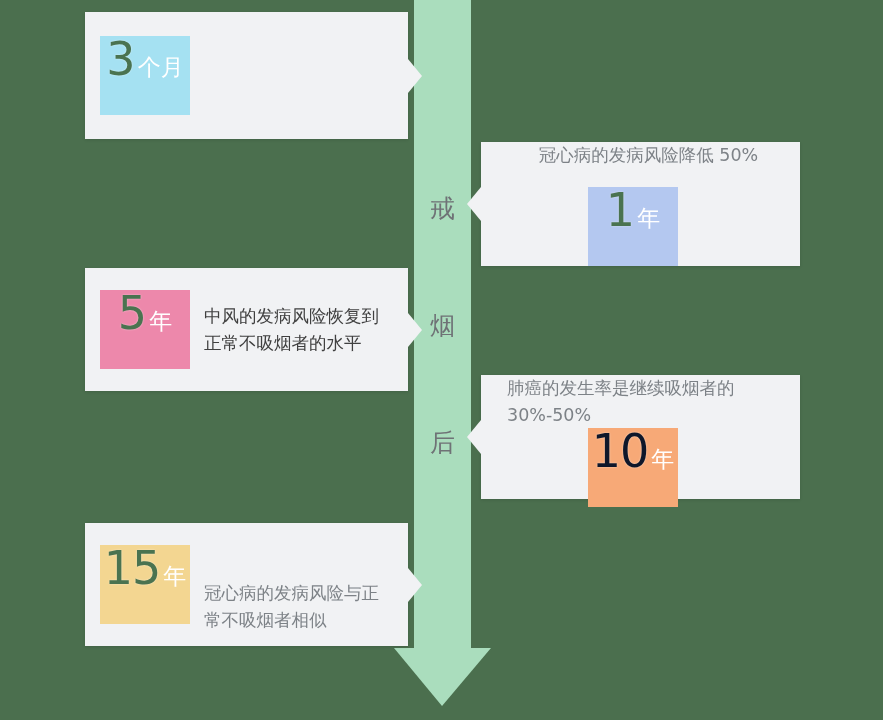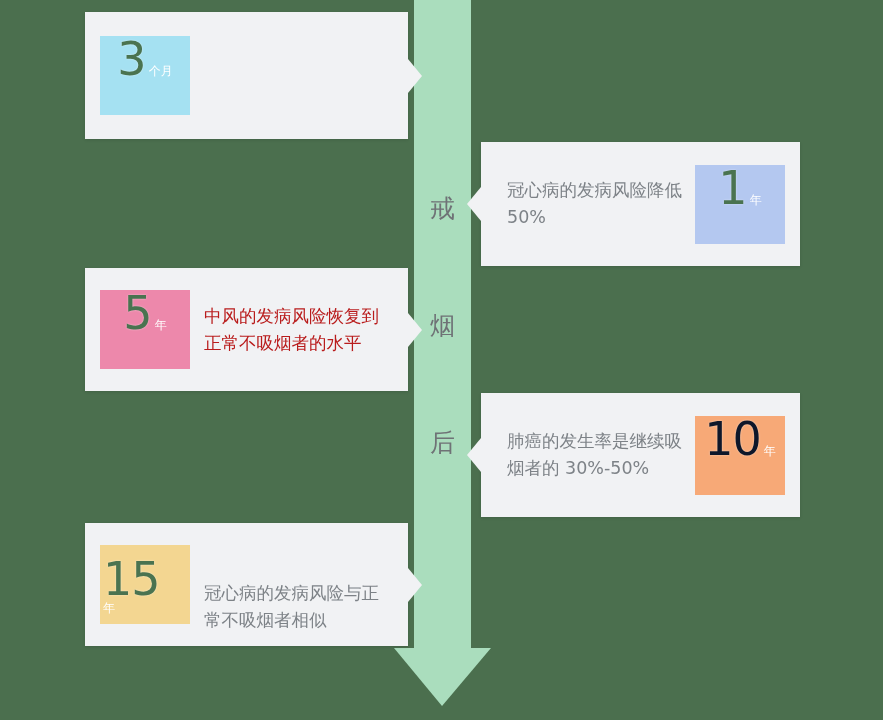--- a/index.html
+++ b/index.html
@@ -44,21 +44,21 @@
   
   .card{
     position:absolute;
     background:#f1f2f4;
     box-sizing:border-box;
     display:flex;
     align-items:center;
     box-shadow:0 1px 3px rgba(0,0,0,.12);
   }
   .card.left{ left:85px; width:323px; }
-  .card.right{ left:481px; width:319px; justify-content:space-between; }
+  .card.right{ left:481px; width:319px; justify-content:space-between;flex-direction:column; }
 
   
   .notch{
     position:absolute;
     width:0;height:0;
   }
   .notch.right-point{   
     left:323px; top:50%; margin-top:-17px;
     border-top:17px solid transparent;
     border-bottom:17px solid transparent;
@@ -80,21 +80,21 @@
     line-height:1;
   }
   .swatch .num{
     font-size:46px;
     color:#4a7350;
     font-family:"DejaVu Sans",sans-serif;
     letter-spacing:-1px;
     text-shadow:0 0 2px rgba(255,255,255,.55);
   }
   .swatch .unit{
-    font-size:12px;
+    font-size:23px;
     color:#ffffff;
     margin-left:3px;
     font-family:"DejaVu Sans",sans-serif;
   }
   .desc{
     flex:1 1 auto;
     font-size:17.5px;
     line-height:1.52;
     color:#7d8287;
     font-family:"DejaVu Sans",sans-serif;
@@ -132,35 +132,35 @@
       <span class="unit" style="color: rgb(255, 255, 255);">年</span>
     </div>
     <div class="notch left-point" style="border-right-color: rgb(241, 242, 244);"></div>
   </div>
 
   <div class="card left" style="top: 268px; height: 123px; background: rgb(241, 242, 244);">
     <div class="swatch" style="background: rgb(237, 136, 171);">
       <span class="num" style="color: rgb(74, 115, 80);">5</span>
       <span class="unit" style="color: rgb(255, 255, 255);">年</span>
     </div>
-    <div class="desc" style="color: #b91c1c;">中风的发病风险恢复到正常不吸烟者的水平</div>
+    <div class="desc" style="color: #404040;">中风的发病风险恢复到正常不吸烟者的水平</div>
     <div class="notch right-point" style="border-left-color: rgb(241, 242, 244);"></div>
   </div>
 
-  <div class="card right" style="top: 393px; height: 124px; background: rgb(241, 242, 244);">
+  <div class="card right" style="top: 375px; height: 124px; background: rgb(241, 242, 244);">
     <div class="desc" style="color: rgb(125, 130, 135);">肺癌的发生率是继续吸烟者的 30%-50%</div>
     <div class="swatch" style="background: rgb(247, 169, 119);">
       <span class="num" style="color: #0f172a;">10</span>
       <span class="unit" style="color: rgb(255, 255, 255);">年</span>
     </div>
     <div class="notch left-point" style="border-right-color: rgb(241, 242, 244);"></div>
   </div>
 
   <div class="card left" style="top: 523px; height: 123px; background: rgb(241, 242, 244);">
-    <div class="swatch" style="background: rgb(243, 214, 145); flex-direction: column;">
+    <div class="swatch" style="background: rgb(243, 214, 145);">
       <span class="num" style="color: rgb(74, 115, 80);">15</span>
       <span class="unit" style="color: rgb(255, 255, 255);">年</span>
     </div>
     <div class="desc" style="color: rgb(125, 130, 135); margin-top: 44px;">冠心病的发病风险与正常不吸烟者相似</div>
     <div class="notch right-point" style="border-left-color: rgb(241, 242, 244);"></div>
   </div>
 
 </div>
 
 </body></html>

